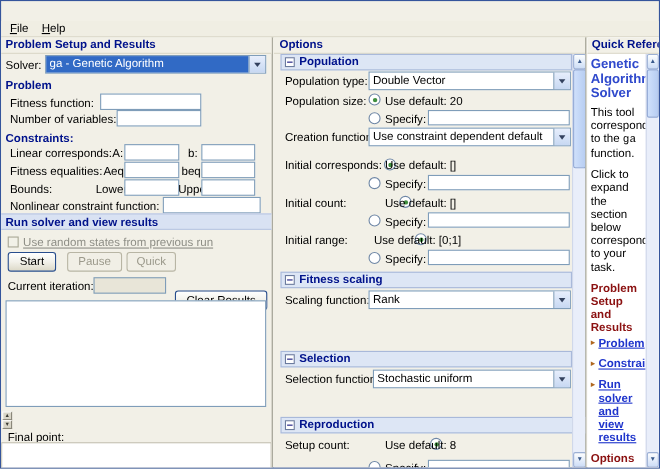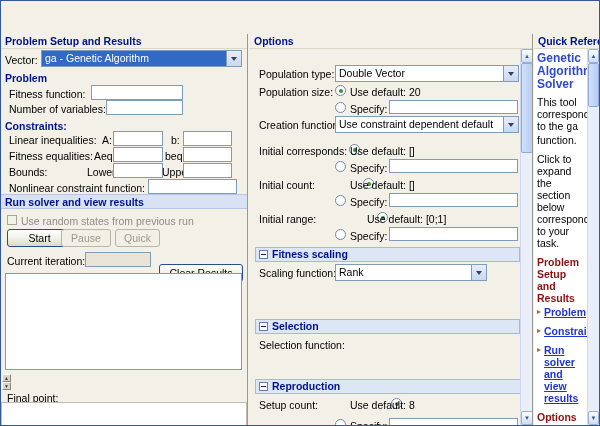--- a/index.html
+++ b/index.html
@@ -28,21 +28,21 @@
   
   .left-panel  { position:absolute; top:33px; left:0;    width:247px; bottom:0; background:#f2f0e7; border-right:1px solid #9a9a8c; overflow:hidden; }
   .mid-panel   { position:absolute; top:33px; left:248px; width:284px; bottom:0; background:#f2f0e7; border-right:1px solid #9a9a8c; overflow:hidden; }
   .right-panel { position:absolute; top:33px; left:533px; right:0; bottom:0; background:#fff; overflow:hidden; }
   .panel-hdr { position:absolute; top:0; left:0; right:0; height:15px; line-height:15px; padding-left:4px;
     font-weight:bold; color:#00128b; background:#f2f0e7; border-bottom:1px solid #dbd8c8; white-space:nowrap; overflow:hidden; }
 
   .abs { position:absolute; }
   .lbl { white-space:nowrap; line-height:12px; }
   .navy { color:#00128b; font-weight:bold; }
-  .gray { color:#8e8e86; }
+  .gray { color:#8e8e86;text-decoration:underline; }
 
   
   .fld { position:absolute; border:1px solid #7f9db9; background:#fff; height:15px;
     font:10.5px "Liberation Sans",sans-serif; padding:0 2px; }
   .fld:disabled, .fld.disabled { background:#e8e5d8; }
 
   .combo { display:flex; height:17px; border:1px solid #7f9db9; background:#fff; }
   .combo-text { flex:1; padding:1px 3px; overflow:hidden; white-space:nowrap; line-height:13px; }
   .combo-btn { width:15px; flex:none; background:linear-gradient(#e7eefc,#c7d8f2); border-left:1px solid #7f9db9;
     display:flex; align-items:center; justify-content:center; }
@@ -97,43 +97,47 @@
   .qr-bullet { flex:none; width:7px; color:#b06820; font-size:8px; line-height:12px; }
   .qr-bullet::before { content:"\25b8"; }
   .qr-link { color:#1f35cc; font-weight:bold; text-decoration:underline; }
 </style>
 </head>
 <body>
 
 <div class="window">
 
 
+  <div class="menubar">
+    <span class="menu-item"><u>F</u>ile</span>
+    <span class="menu-item"><u>H</u>elp</span>
+  </div>
 
   <div class="left-panel">
     <div class="panel-hdr">Problem Setup and Results</div>
 
-    <span class="abs lbl" style="left:4px;top:20px">Vector:</span>
+    <span class="abs lbl" style="left:4px;top:20px">Solver:</span>
     <div class="combo sel abs" style="left:40px;top:16px;width:201px">
       <span class="combo-text">ga - Genetic Algorithm</span>
       <span class="combo-btn">
           <i class="car"></i>
         </span>
     </div>
 
     <span class="abs lbl navy" style="left:4px;top:38px">Problem</span>
 
     <span class="abs lbl" style="left:8px;top:54px">Fitness function:</span>
     <input class="fld" style="left: 90px; top: 51px; width: 92px;">
 
     <span class="abs lbl" style="left:8px;top:69px">Number of variables:</span>
     <input class="fld" style="left: 105px; top: 66px; width: 77px;">
 
     <span class="abs lbl navy" style="left:4px;top:86px">Constraints:</span>
 
-    <span class="abs lbl" style="left:8px;top:100px">Linear inequalities:</span>
+    <span class="abs lbl" style="left:8px;top:100px">Linear corresponds:</span>
     <span class="abs lbl" style="left:101px;top:100px">A:</span>
     <input class="fld" style="left: 112px; top: 97px; width: 50px;">
     <span class="abs lbl" style="left:170px;top:100px">b:</span>
     <input class="fld" style="left: 182px; top: 97px; width: 49px;">
 
     <span class="abs lbl" style="left:8px;top:116px">Fitness equalities:</span>
     <span class="abs lbl" style="left:93px;top:116px">Aeq:</span>
     <input class="fld" style="left: 112px; top: 113px; width: 50px;">
     <span class="abs lbl" style="left:164px;top:116px">beq:</span>
     <input class="fld" style="left: 182px; top: 113px; width: 49px;">
@@ -145,41 +149,45 @@
     <input class="fld" style="left: 182px; top: 129px; width: 49px;">
 
     <span class="abs lbl" style="left:8px;top:148px">Nonlinear constraint function:</span>
     <input class="fld" style="left: 147px; top: 145px; width: 89px;">
 
     <div class="run-hdr" style="top:160px">Run solver and view results</div>
 
     <span class="chk abs" style="left:6px;top:181px"></span>
     <span class="abs lbl gray" style="left:20px;top:181px">Use random states from previous run</span>
 
-    <button class="btn" style="left:6px;top:195px;width:65px">Start</button>
+    <button class="btn" style="left:6px;top:195px;width:44px">Start</button>
     <button class="btn disabled" style="left:60px;top:195px;width:50px">Pause</button>
     <button class="btn disabled" style="left:114px;top:195px;width:45px">Quick</button>
 
     <span class="abs lbl" style="left:6px;top:221px">Current iteration:</span>
     <input class="fld disabled" style="left: 84px; top: 218px; width: 66px;" disabled="">
     <button class="btn" style="left:158px;top:230px;width:84px"><u>C</u>lear Results</button>
 
     <div class="results-box" style="left:4px;top:239px;width:237px;height:97px"></div>
 
     <span class="mini-btn up" style="left:1px;top:340px"></span>
     <span class="mini-btn down" style="left:1px;top:348px"></span>
 
     <span class="abs lbl" style="left:6px;top:358px">Final point:</span>
     <div class="final-box" style="left:0;top:368px;width:246px;height:26px"></div>
   </div>
 
   <div class="mid-panel">
     <div class="panel-hdr" style="padding-left:5px">Options</div>
 
     
+    <div class="sec-hdr" style="left:6px;top:15px;width:265px">
+      <span class="minus-box"></span>
+      <span class="sec-title">Population</span>
+    </div>
 
     <span class="abs lbl" style="left:10px;top:34px">Population type:</span>
     <div class="combo abs" style="left:86px;top:31px;width:184px">
       <span class="combo-text">Double Vector</span>
       <span class="combo-btn">
           <i class="car"></i>
         </span>
     </div>
 
     <span class="abs lbl" style="left:10px;top:52px">Population size:</span>
@@ -209,45 +217,51 @@
     <span class="abs lbl" style="left:10px;top:145px">Initial count:</span>
     <span class="radio checked abs" style="left:86px;top:144px"></span>
     <span class="abs lbl" style="left:101px;top:145px">Use default: []</span>
 
     <span class="radio abs" style="left:86px;top:161px"></span>
     <span class="abs lbl" style="left:101px;top:162px">Specify:</span>
     <input class="fld" style="left: 140px; top: 159px; width: 129px; height: 14px;">
 
     <span class="abs lbl" style="left:10px;top:179px">Initial range:</span>
     <span class="radio checked abs" style="left:86px;top:178px"></span>
-    <span class="abs lbl" style="left:118px;top:179px">Use default: [0;1]</span>
+    <span class="abs lbl" style="left:91px;top:179px">Use default: [0;1]</span>
 
     <span class="radio abs" style="left:86px;top:195px"></span>
     <span class="abs lbl" style="left:101px;top:196px">Specify:</span>
     <input class="fld" style="left: 140px; top: 193px; width: 129px; height: 14px;">
 
     
     <div class="sec-hdr" style="left:6px;top:213px;width:265px">
       <span class="minus-box"></span>
       <span class="sec-title">Fitness scaling</span>
     </div>
     <span class="abs lbl" style="left:10px;top:233px">Scaling function:</span>
-    <div class="combo abs" style="left:86px;top:230px;width:152px">
+    <div class="combo abs" style="left:86px;top:230px;width:184px">
       <span class="combo-text">Rank</span>
       <span class="combo-btn">
           <i class="car"></i>
         </span>
     </div>
 
     
     <div class="sec-hdr" style="left:6px;top:285px;width:265px">
       <span class="minus-box"></span>
       <span class="sec-title">Selection</span>
     </div>
     <span class="abs lbl" style="left:10px;top:305px">Selection function:</span>
+    <div class="combo abs" style="left:90px;top:302px;width:180px">
+      <span class="combo-text">Stochastic uniform</span>
+      <span class="combo-btn">
+          <i class="car"></i>
+        </span>
+    </div>
 
     
     <div class="sec-hdr" style="left:6px;top:345px;width:318px">
       <span class="minus-box"></span>
       <span class="sec-title">Reproduction</span>
     </div>
     <span class="abs lbl" style="left:10px;top:365px">Setup count:</span>
     <span class="radio checked abs" style="left:86px;top:364px"></span>
     <span class="abs lbl" style="left:101px;top:365px">Use default: 8</span>
 

